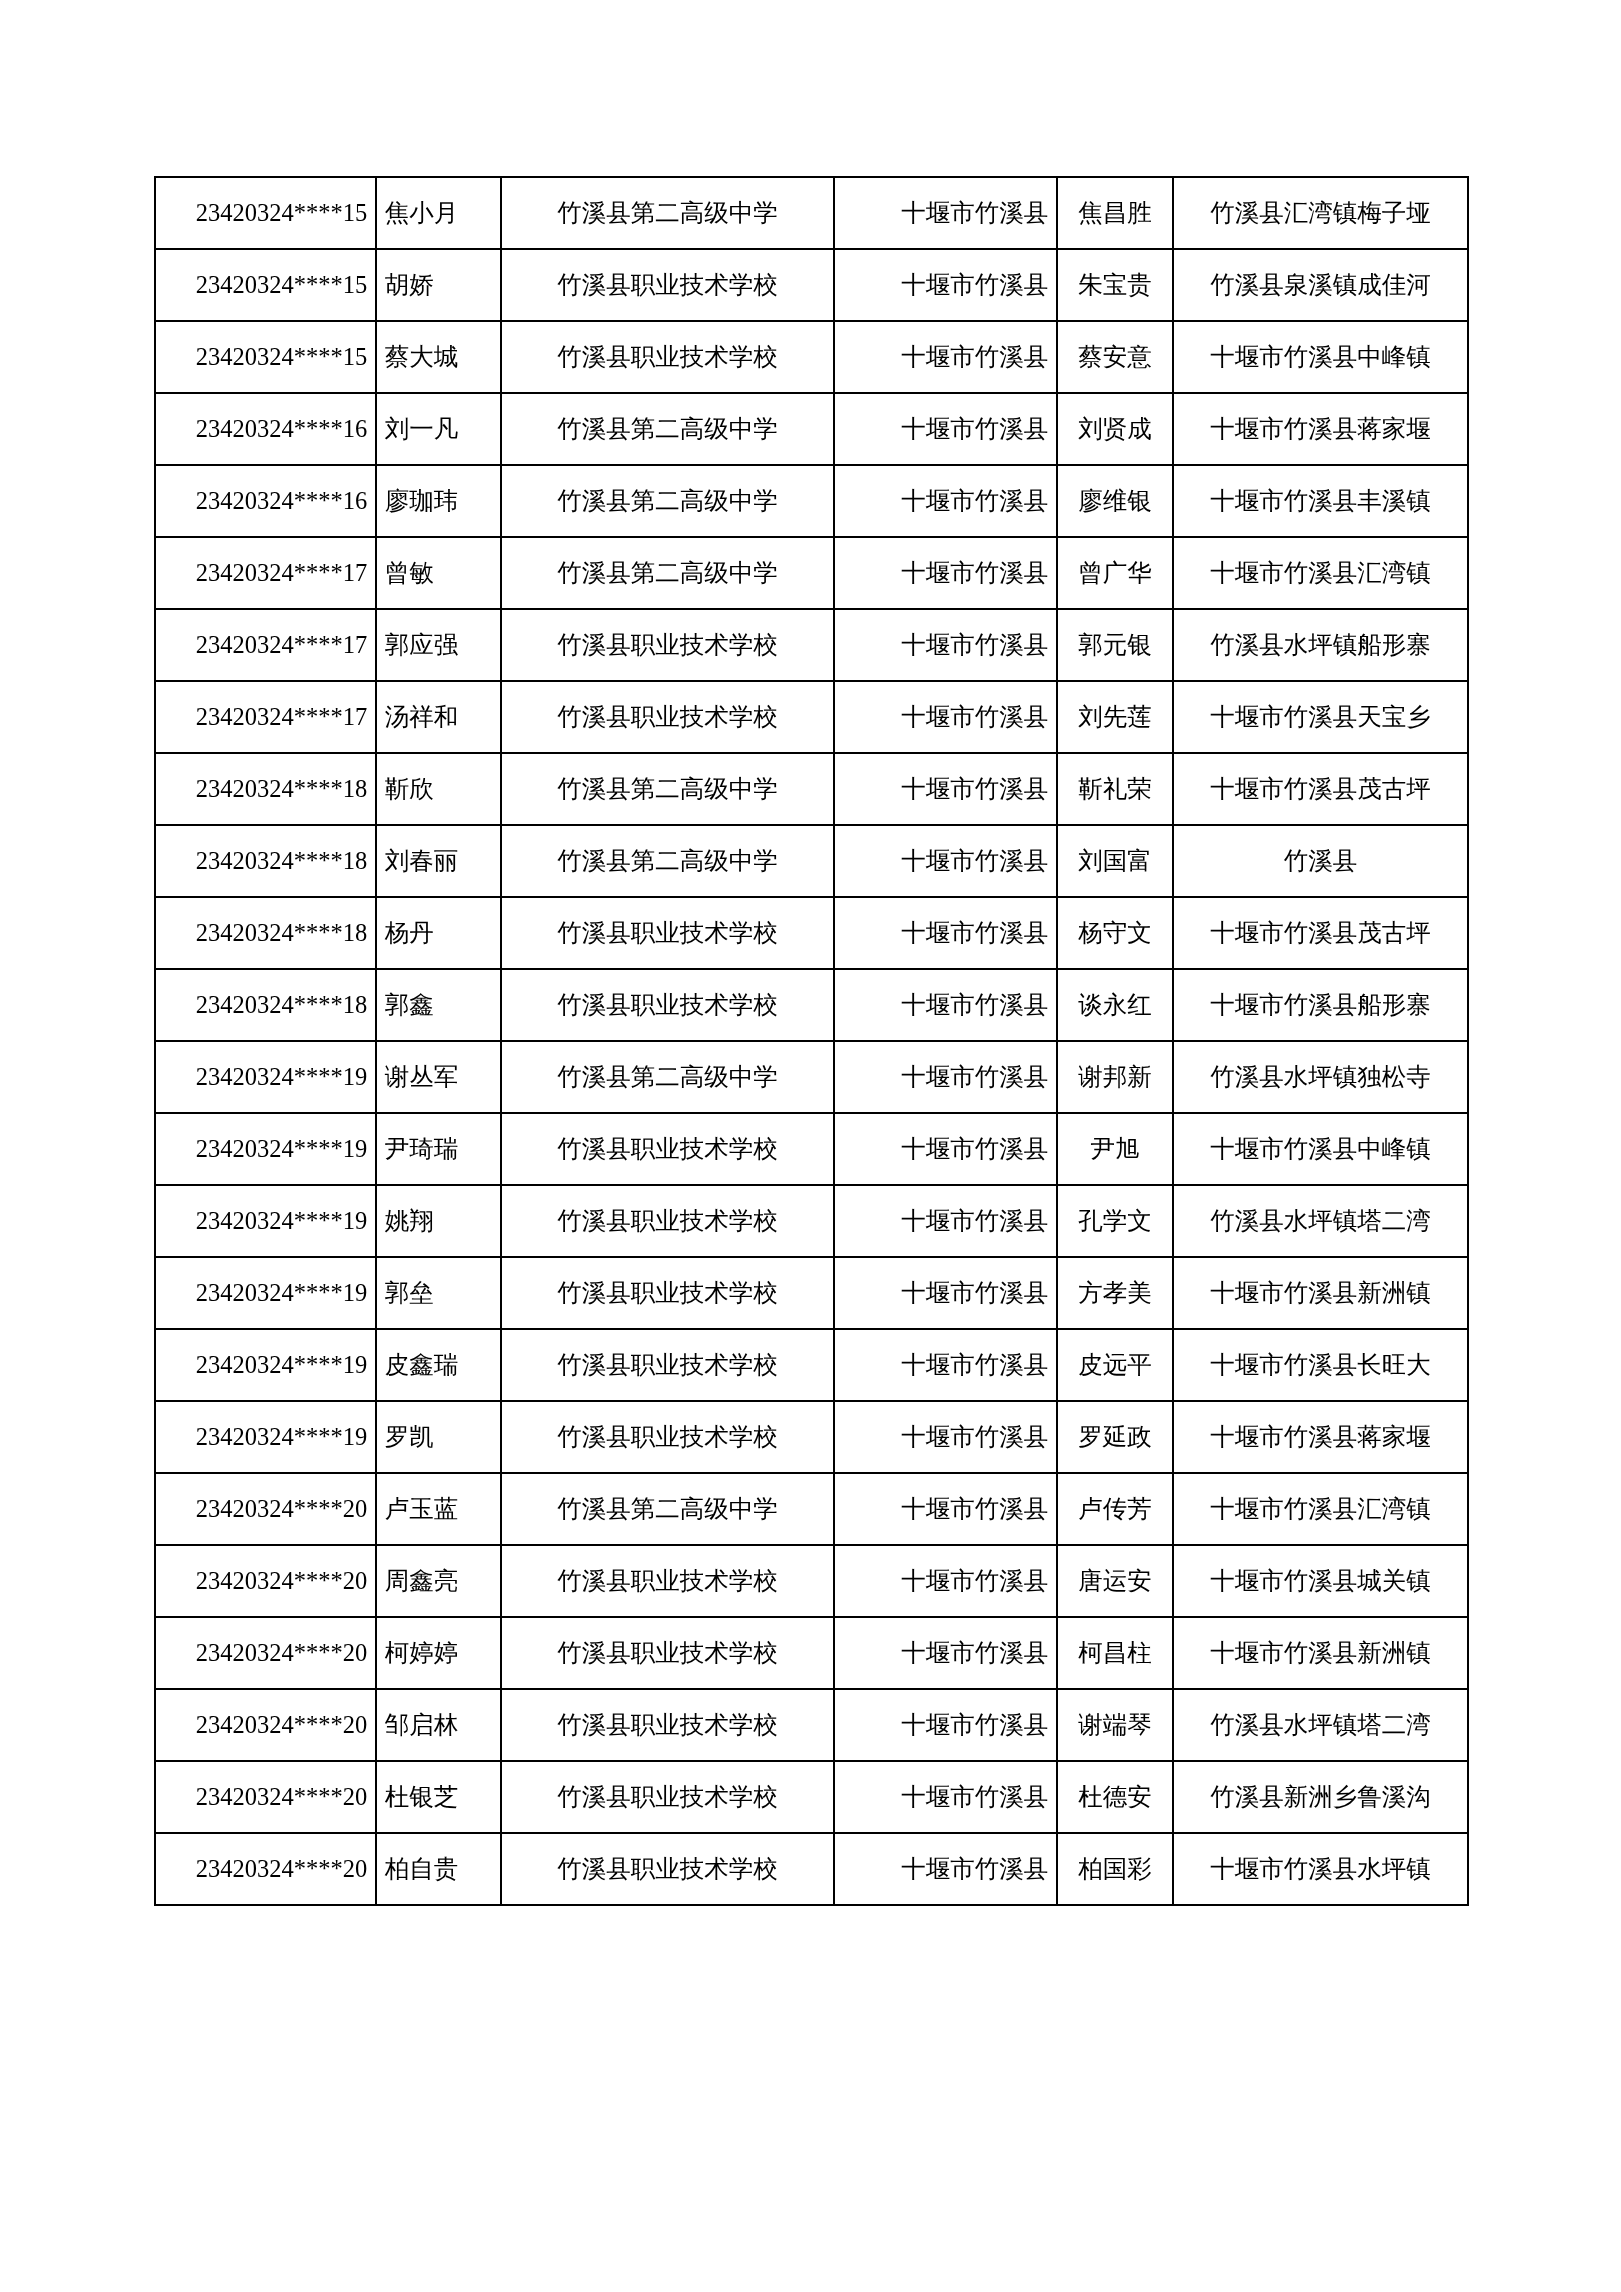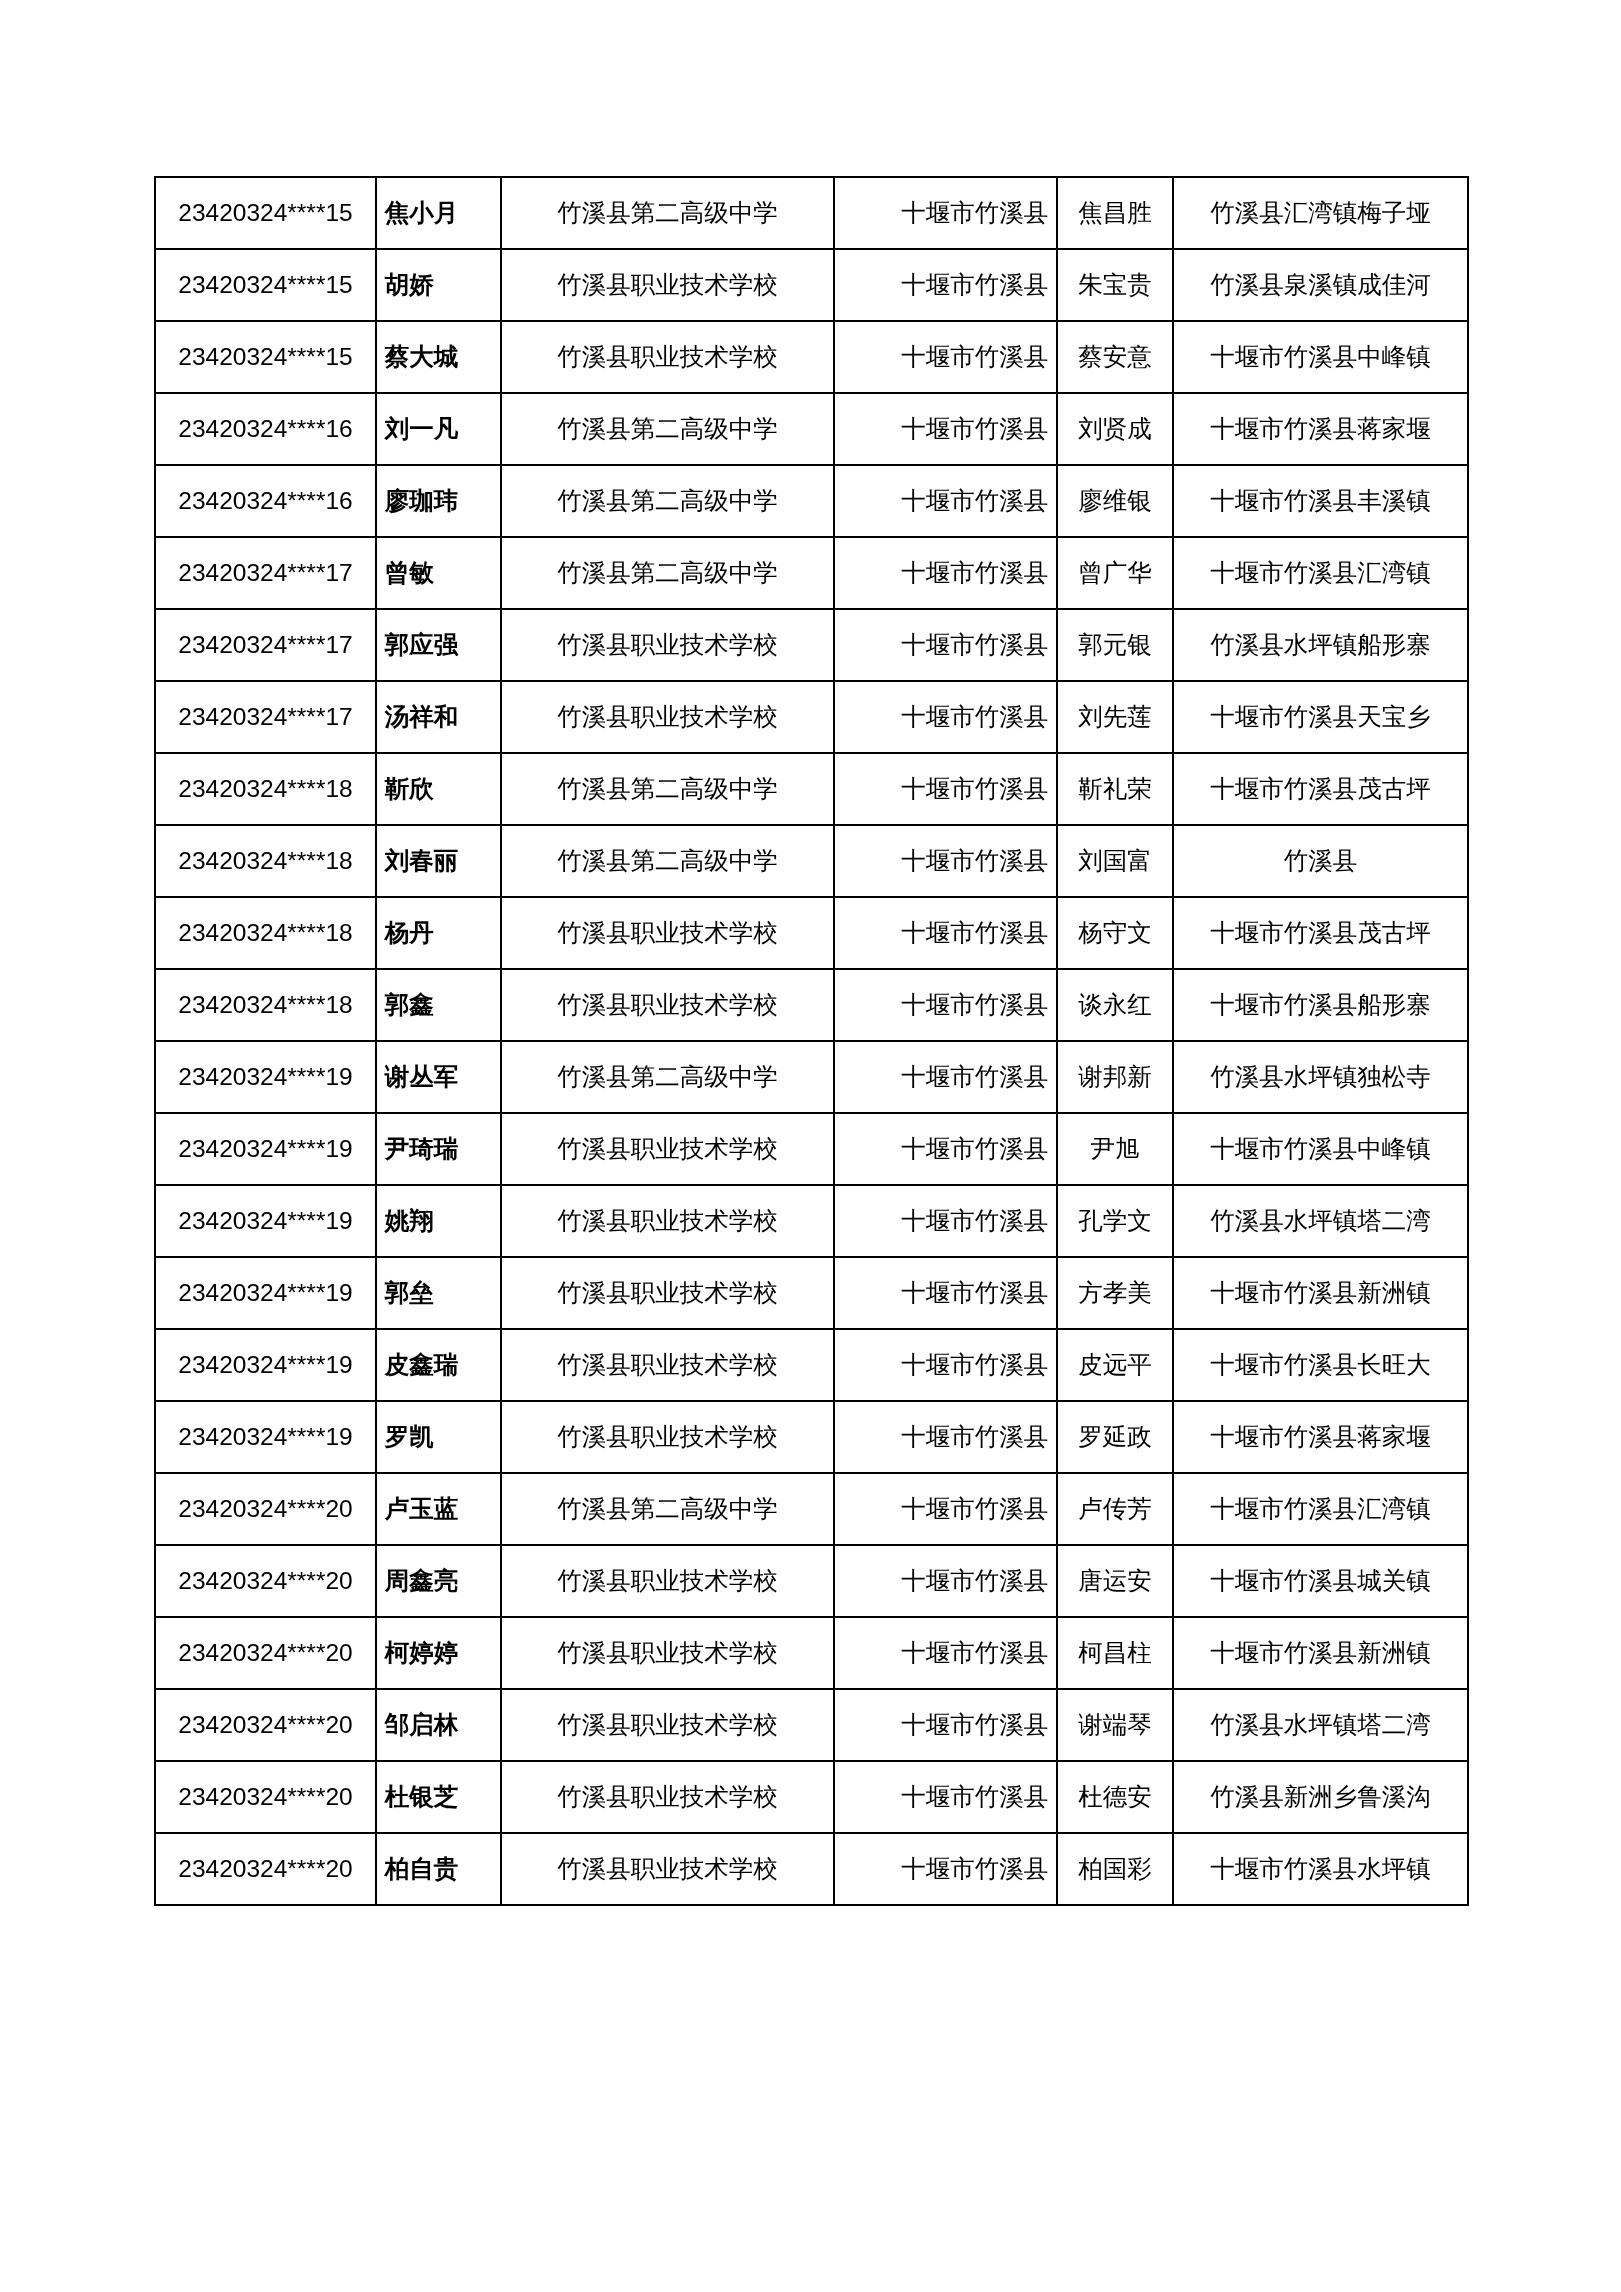--- a/index.html
+++ b/index.html
@@ -40,22 +40,22 @@
     overflow: hidden;
   }
   
   col.c-id     { width: 221px; }
   col.c-name   { width: 125px; }
   col.c-school { width: 333px; }
   col.c-region { width: 223px; }
   col.c-guard  { width: 116px; }
   col.c-addr   { width: 295px; }
 
-  td.id     { text-align: center; font-family: Liberation Sans, sans-serif; letter-spacing: 0px; }
-  td.name   { text-align: left; font-weight: bold; }
+  td.id     { text-align: right; font-family: Liberation Serif, serif; letter-spacing: 0px; }
+  td.name   { text-align: left; }
   td.school { text-align: center; }
   td.region { text-align: right; }
   td.guard  { text-align: center; }
   td.addr   { text-align: center; margin-top: 24px; }
 </style>
 </head>
 <body>
 
 <div class="page">
   <div class="table-wrap">

